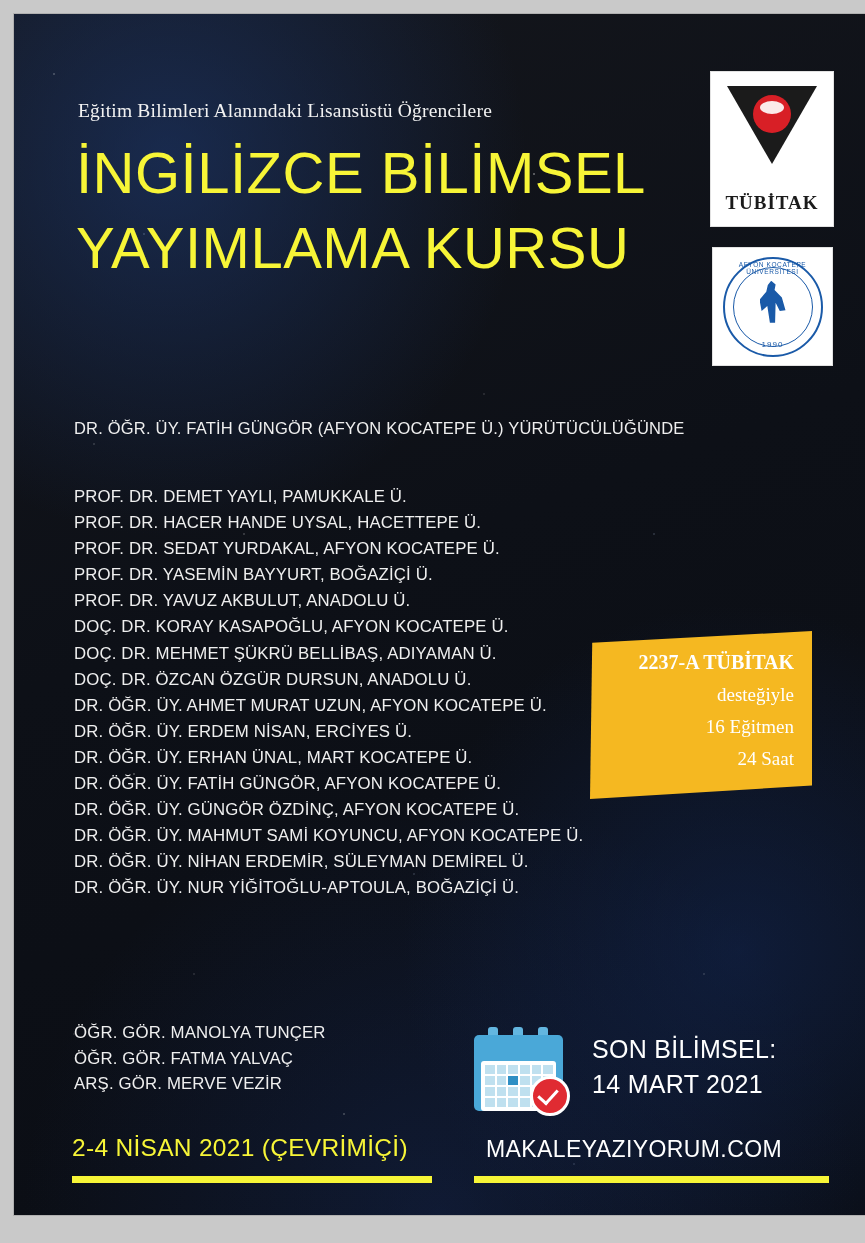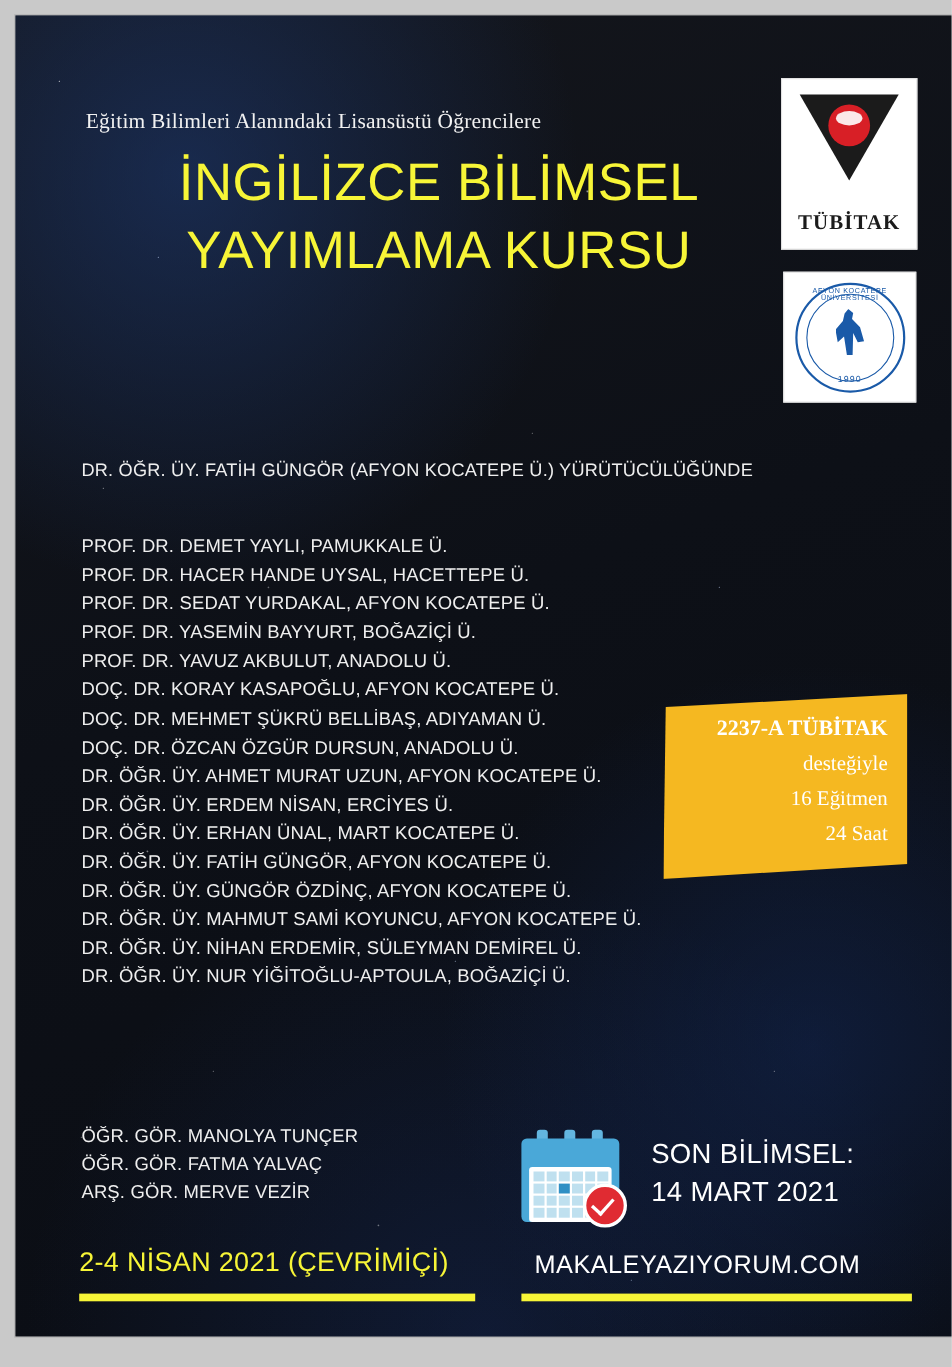--- a/index.html
+++ b/index.html
@@ -65,29 +65,28 @@
     left: 64px;
     top: 86px;
     font-family: "Liberation Serif", serif;
     font-size: 19.5px;
     color: #f2f2f2;
     letter-spacing: 0.2px;
     white-space: nowrap;
   }
   .headline {
     position: absolute;
-    left: 80px;
+    left: 62px;
     top: 122px;
     width: 610px;
     color: #f7f537;
-    font-size: 48px;
+    font-size: 58px;
     line-height: 1.29;
     font-weight: 400;
     letter-spacing: 0.5px;
-    text-align: center;
   }
   .headline div { white-space: nowrap; }
 
   .lead {
     position: absolute;
     left: 60px;
     top: 405px;
     color: #efefef;
     font-size: 16.5px;
     letter-spacing: 0.2px;
@@ -116,21 +115,21 @@
     color: #efefef;
     font-size: 16.8px;
     line-height: 25.5px;
     letter-spacing: 0.15px;
     white-space: nowrap;
   }
 
   
   .badge {
     position: absolute;
-    left: 589px;
+    left: 576px;
     top: 617px;
     width: 222px;
     height: 168px;
     background: #f5b821;
     color: #ffffff;
     font-family: "Liberation Serif", serif;
     text-align: right;
     box-sizing: border-box;
     padding: 14px 18px 10px 10px;
     clip-path: polygon(1% 7%, 100% 0%, 100% 92%, 0% 100%);

